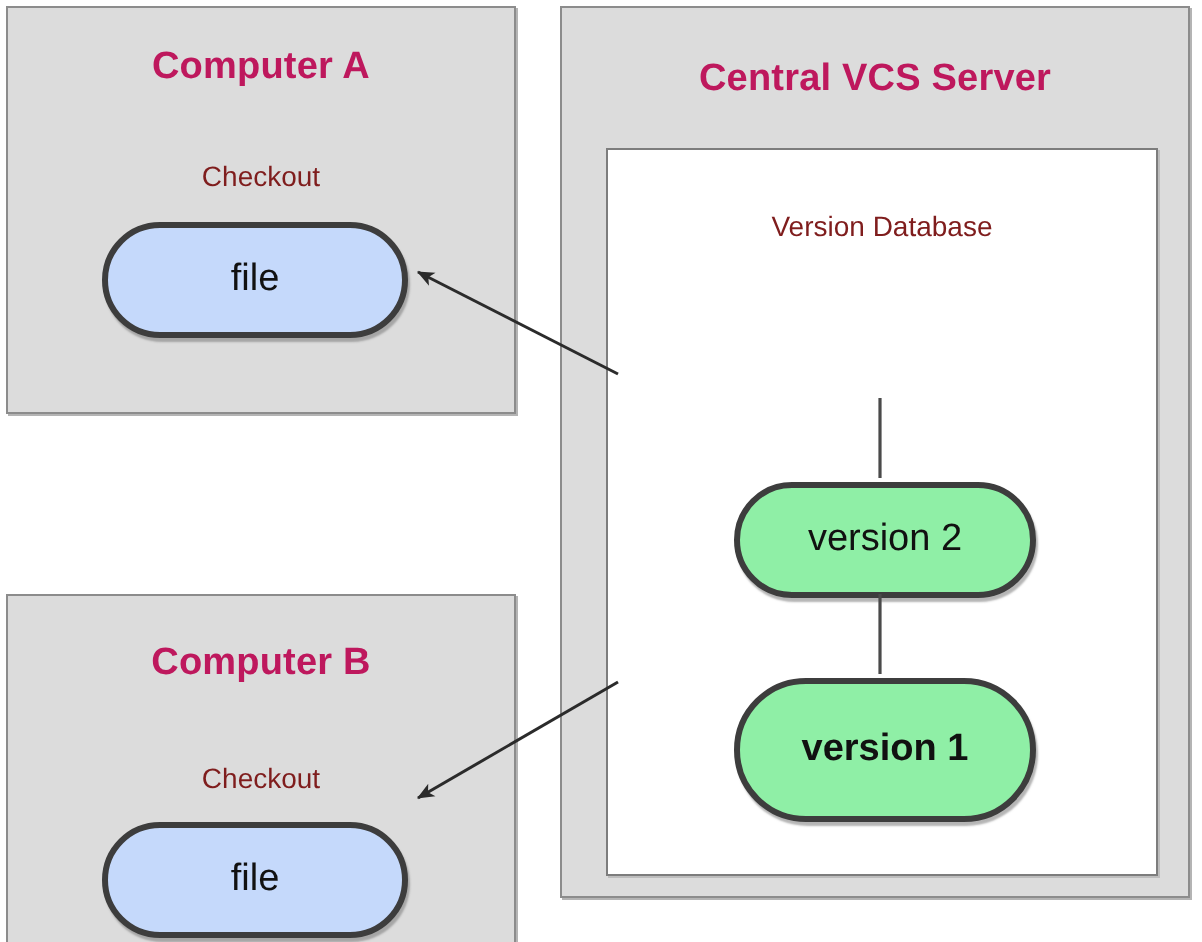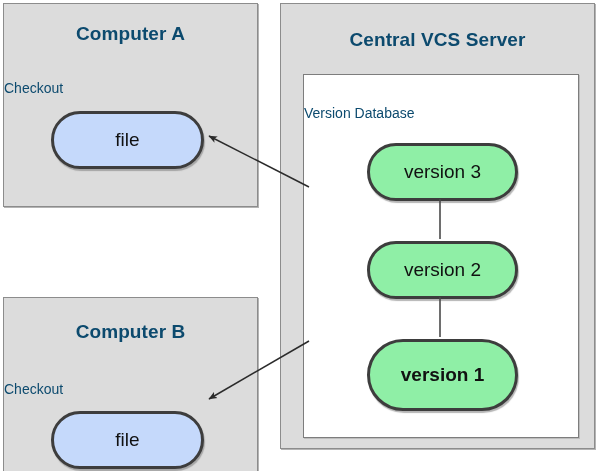--- a/index.html
+++ b/index.html
@@ -17,27 +17,28 @@
     background:#dcdcdc;
     border:1px solid #8c8c8c;
     box-sizing:border-box;
     box-shadow:1px 1px 0 #b4b4b4;
   }
   .panel-title{
     position:absolute;
     left:0;right:0;
     text-align:center;
     font-weight:bold;
-    color:#0c4a6e;
+    color:#be185d;
     letter-spacing:.1px;
   }
   .sub-label{
     position:absolute;
     left:0;right:0;
-    color:#0c4a6e;
+    text-align:center;
+    color:#7f1d1d;
   }
   .inner-box{
     position:absolute;
     background:#ffffff;
     border:1px solid #7d7d7d;
     box-sizing:border-box;
     box-shadow:1px 1px 0 #bdbdbd;
     padding-left:24px;
   }
   .capsule{
@@ -81,23 +82,20 @@
       <span>file</span>
     </div>
   </div>
 
   <div class="panel" style="left:280px;top:3px;width:315px;height:446px;">
     <div class="panel-title" style="top:25px;font-size:19px;">Central VCS Server</div>
 
     <div class="inner-box" style="left:22px;top:70px;width:276px;height:364px;">
       <div class="sub-label" style="top:30px;font-size:14px;">Version Database</div>
 
-      <div class="capsule version" style="left:63px;top:68px;width:151px;height:58px;">
-        <span>version 3</span>
-      </div>
 
       <div class="capsule version" style="left:63px;top:166px;width:151px;height:58px;">
         <span>version 2</span>
       </div>
 
       <div class="capsule version" style="left:63px;top:264px;width:151px;height:72px;font-weight:bold;">
         <span>version 1</span>
       </div>
     </div>
   </div>

